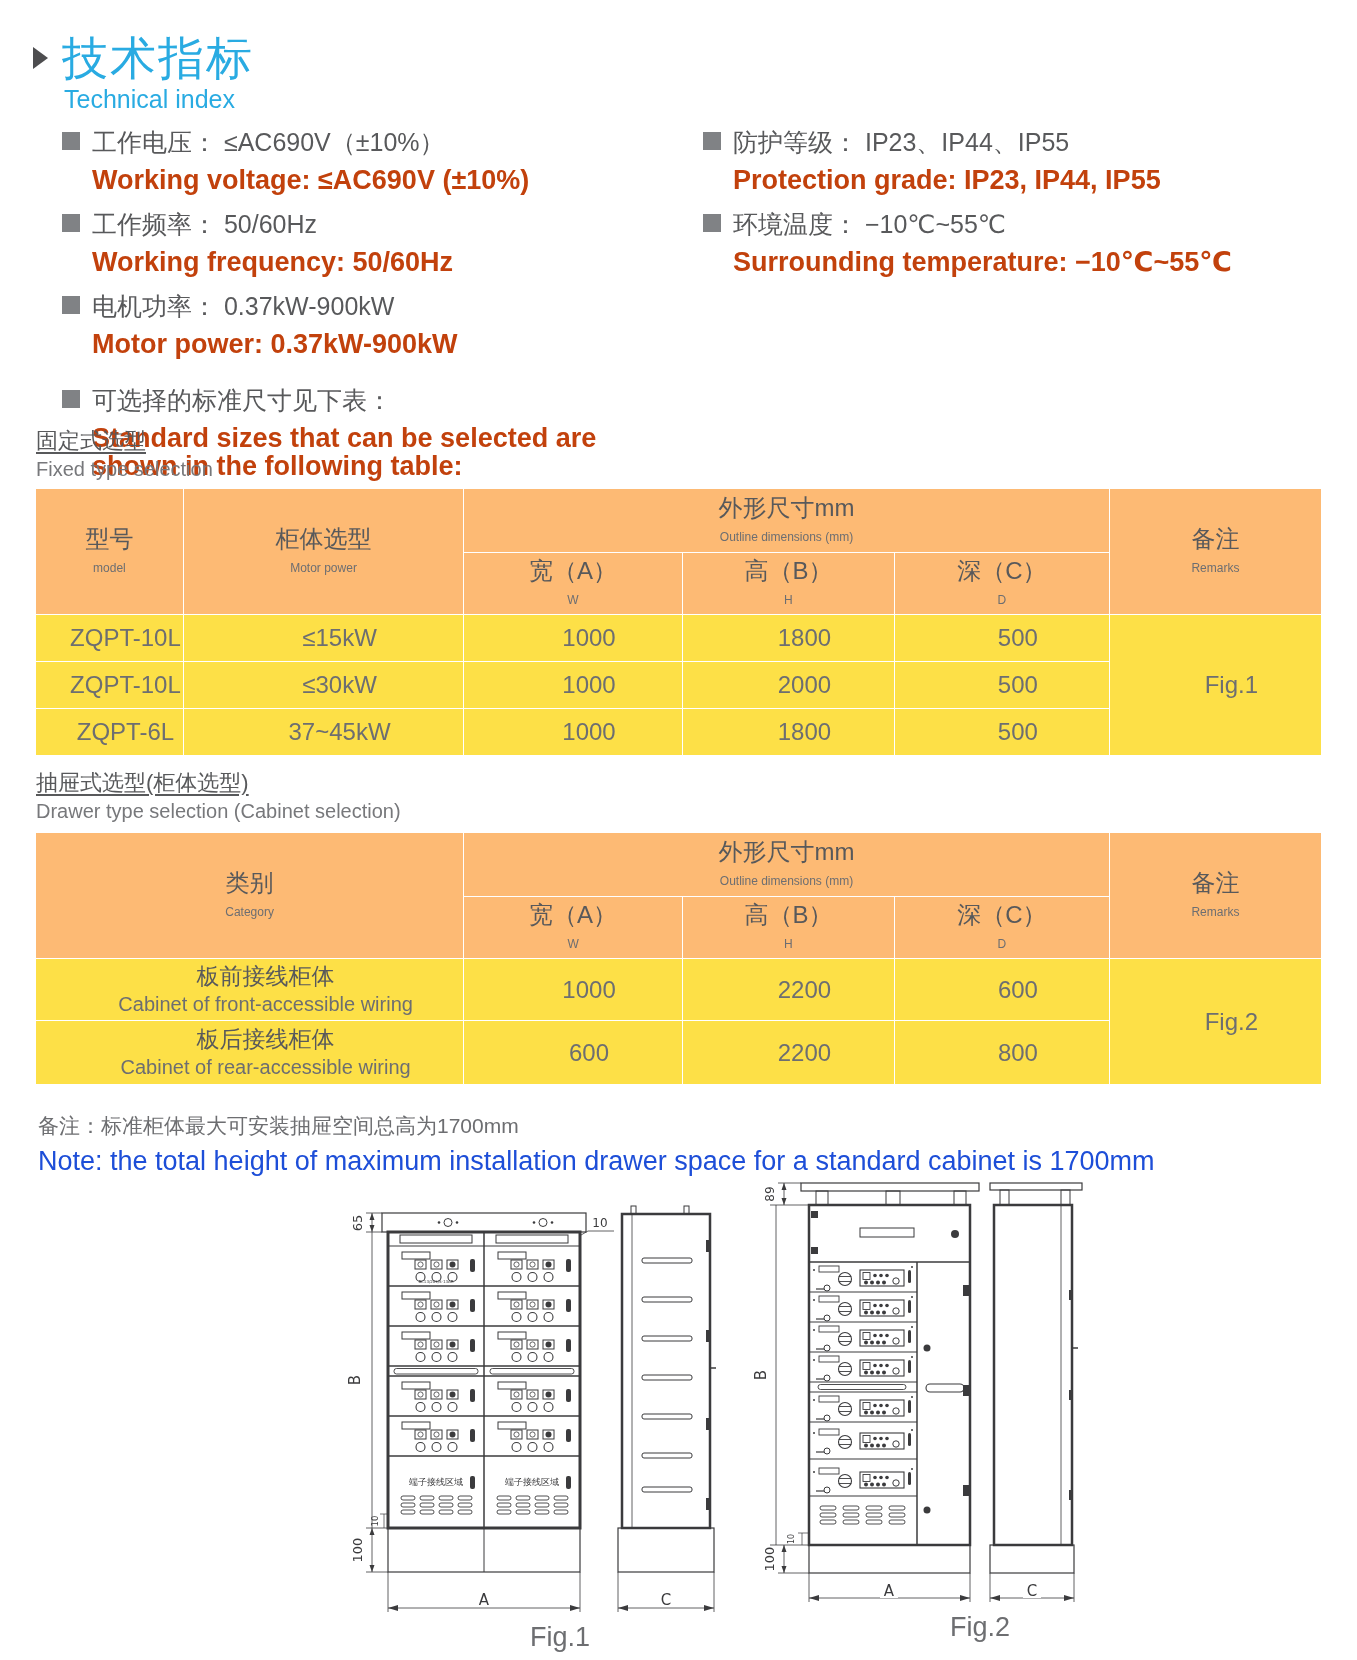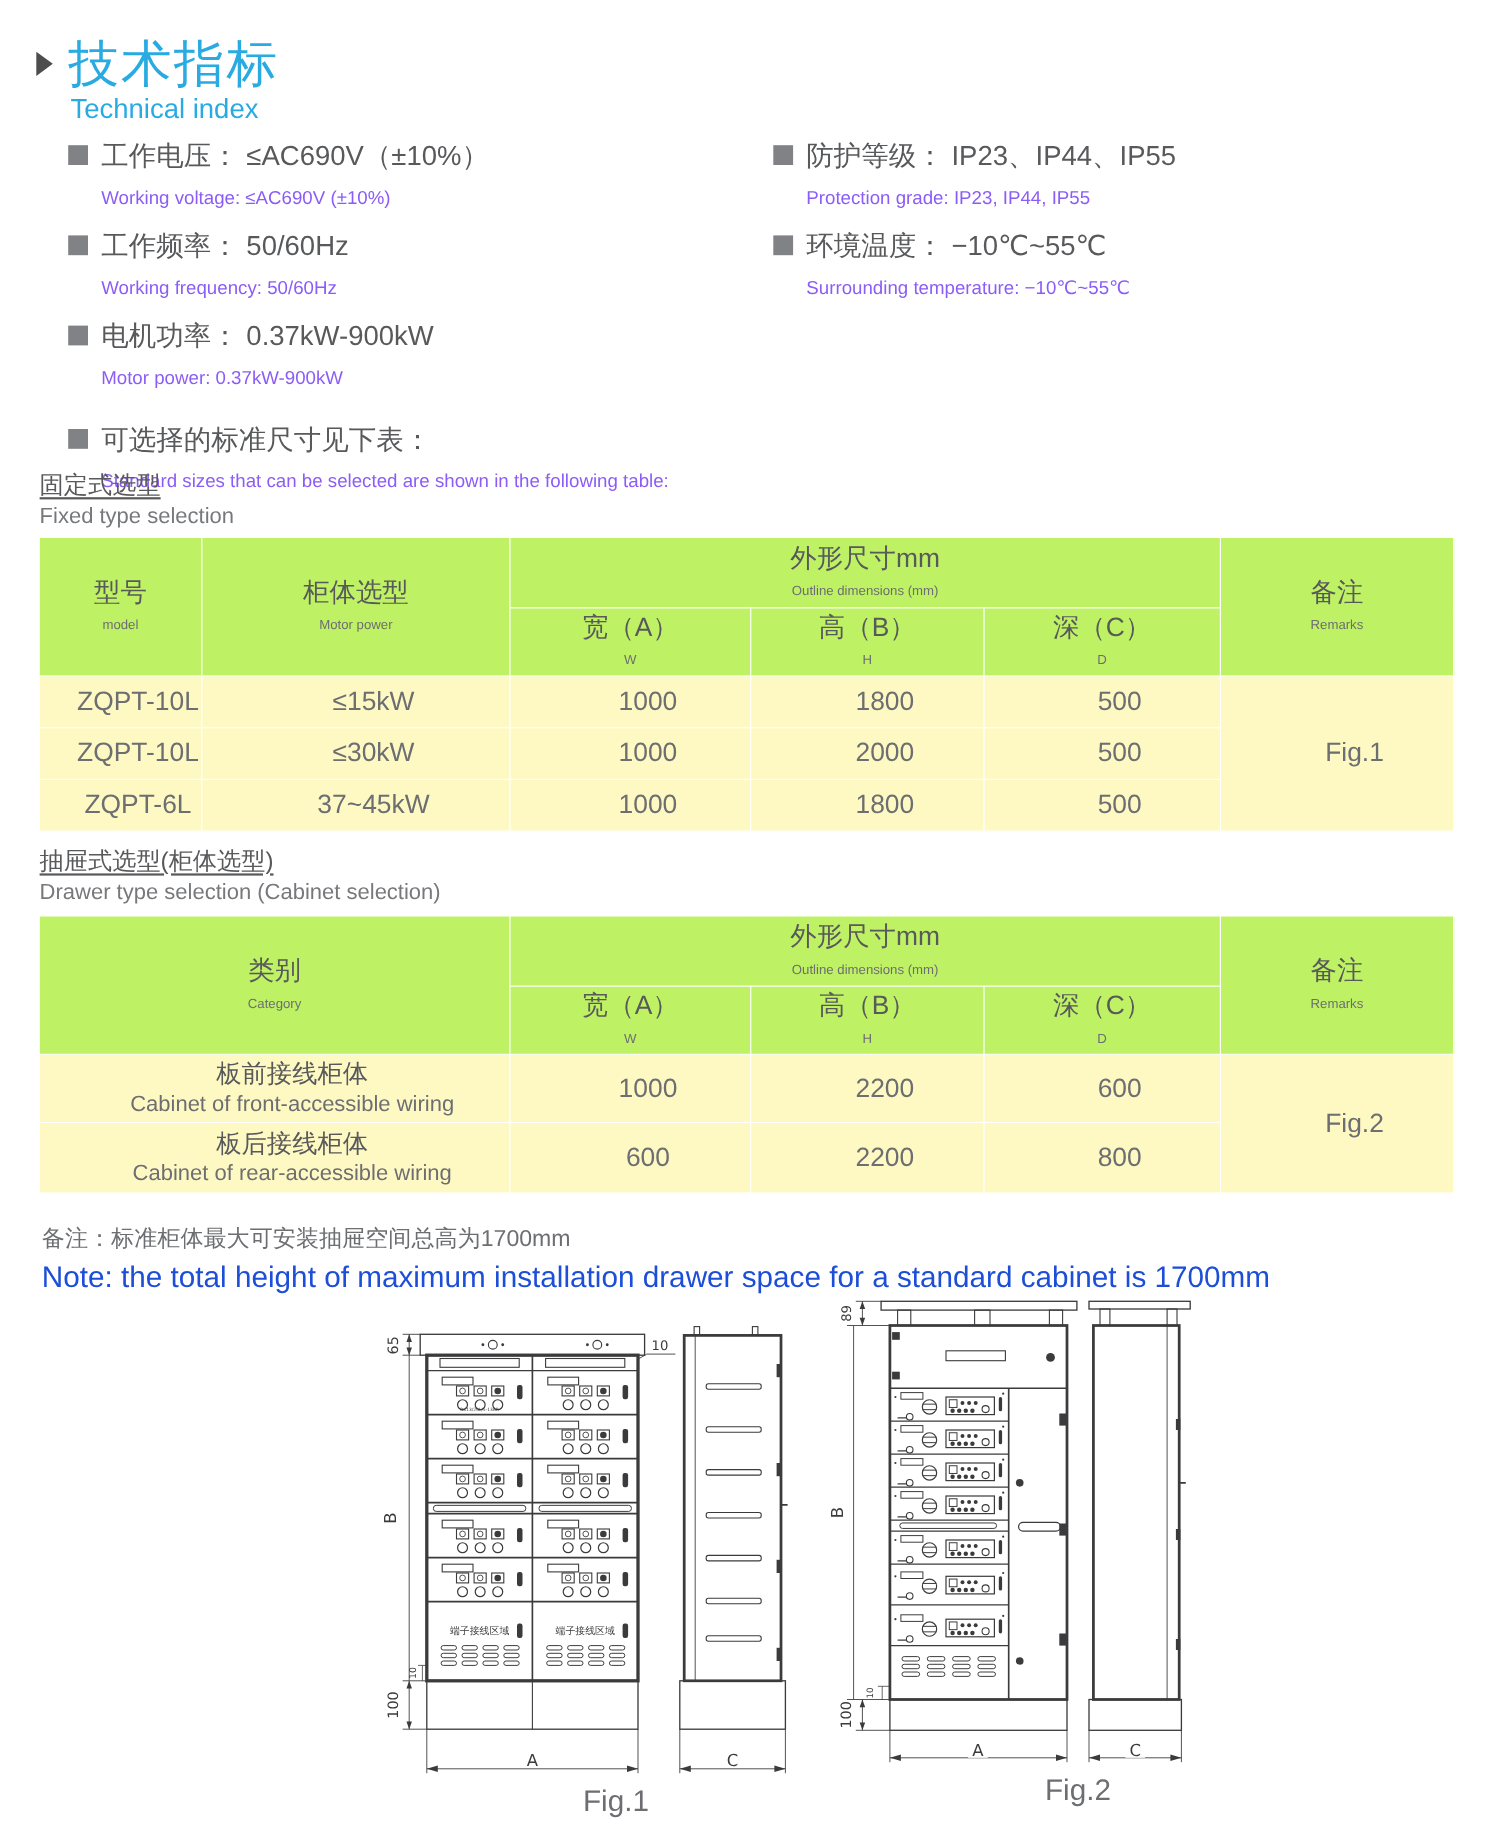--- a/index.html
+++ b/index.html
@@ -12,33 +12,33 @@
     border-left:15px solid #4d4d4f;}
   .title-cn{position:absolute;left:62px;top:28px;font-size:46px;color:#29abe2;letter-spacing:2px;}
   .title-en{position:absolute;left:64px;top:85px;font-size:25px;color:#29abe2;}
 
   
   .spec-col{position:absolute;top:126px;}
   .spec-col.left{left:62px;width:620px;}
   .spec-col.right{left:703px;width:620px;}
   .spec-cn{display:flex;align-items:flex-start;font-size:25px;color:#58595b;line-height:32px;margin-bottom:8px;}
   .sq{width:18px;height:18px;background:#808285;flex:none;margin:6px 12px 0 0;}
-  .spec-en{margin:0 0 14px 30px;font-size:17px;color:#8b5cf6;line-height:28px;}
+  .spec-en{margin:0 0 14px 30px;font-size:27px;color:#c2410c;line-height:28px;font-weight:bold;}
   .intro-pair{margin-top:26px;}
 
   
   .sec-cn{position:absolute;left:36px;font-size:22px;color:#58595b;text-decoration:underline;text-underline-offset:4px;}
   .sec-en{position:absolute;left:36px;font-size:20px;color:#77787b;}
 
   
   table.spec-table{position:absolute;left:35px;width:1287px;border-collapse:collapse;table-layout:fixed;}
   .spec-table th,.spec-table td{border:1.5px solid #ffffff;vertical-align:middle;text-align:center;
     font-weight:normal;padding:0;}
-  .spec-table th{background:#bef264;}
-  .spec-table td{background:#fef9c3;padding-left:32px;}
+  .spec-table th{background:#fdba74;}
+  .spec-table td{background:#fde047;padding-left:32px;}
   .th-cn{font-size:24px;color:#58595b;line-height:32px;}
   .th-en{font-size:12px;color:#6d6e71;line-height:26px;}
   .cell-val{font-size:24px;color:#6d6e71;}
   .cell-cn{font-size:23px;color:#58595b;line-height:29px;}
   .cell-en{font-size:20px;color:#6d6e71;line-height:26px;}
 
   
   .note-cn{position:absolute;left:38px;top:1112px;font-size:21px;color:#6d6e71;}
   .note-en{position:absolute;left:38px;top:1146px;font-size:27px;color:#1d4ed8;}
 

